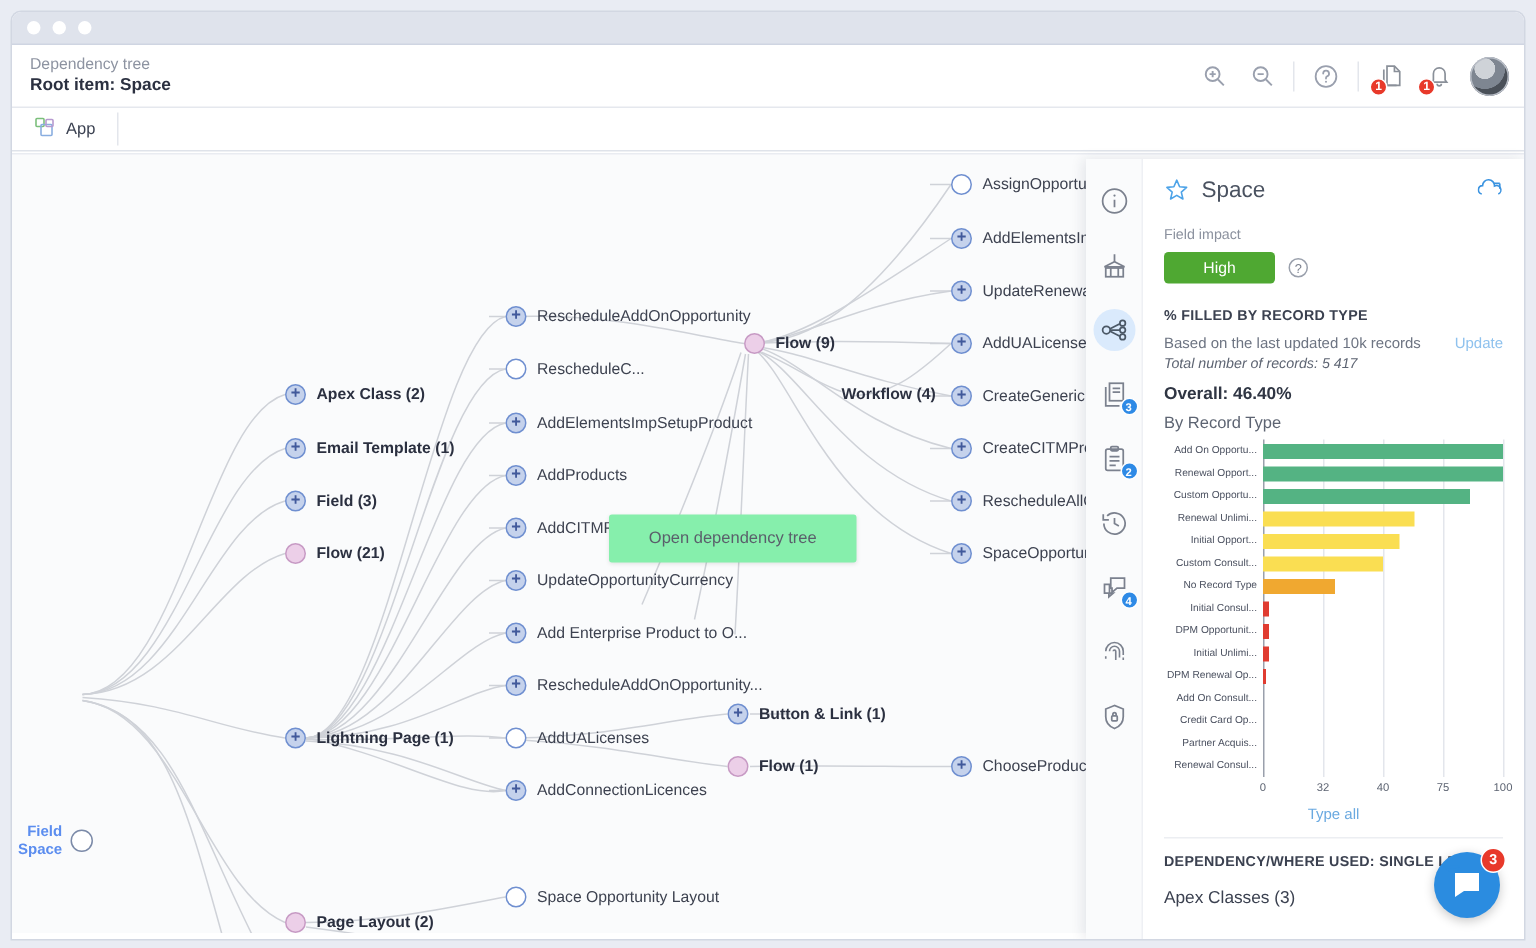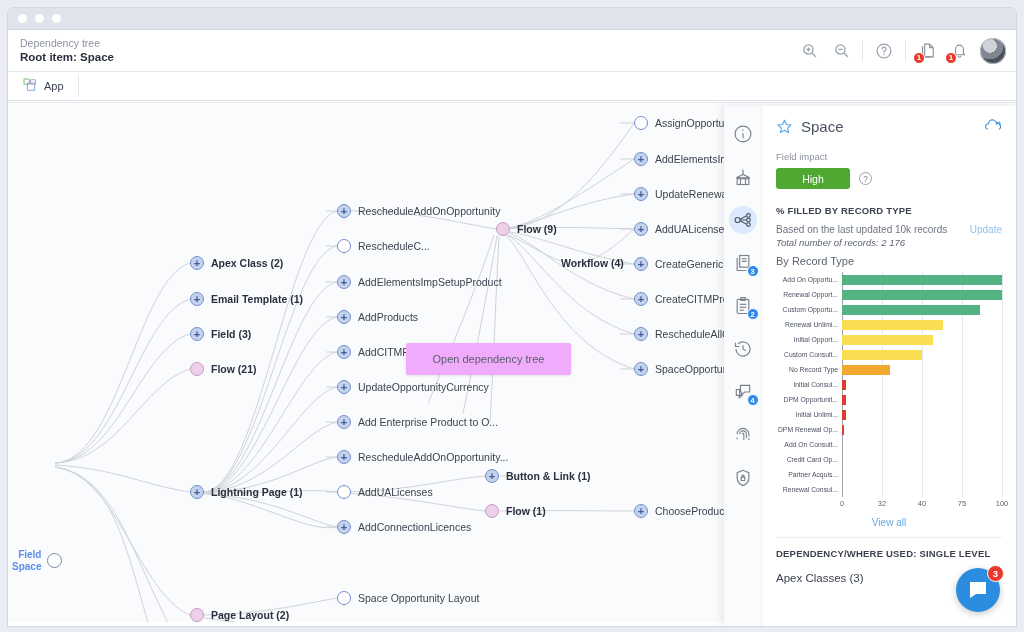--- a/index.html
+++ b/index.html
@@ -90,21 +90,21 @@
   .circ .plus { color: #41599b; font-size: 11px; line-height: 1; font-weight: bold;
                 transform: translateY(-0.5px); }
   .node .lbl { margin-left: 7px; font-size: 10.5px; color: #3d4250; white-space: nowrap; }
   .node .lbl.bold { font-weight: bold; color: #2b3040; }
   .node .lbl.rootlbl { margin-left: 0; margin-right: 6px; color: #5b8def; font-weight: bold;
                        text-align: right; line-height: 1.15; font-size: 10px; }
 
   #tooltip {
     position: absolute; left: 398px; top: 240px;
     width: 165px; height: 32px;
-    background: #f0abfc; border-radius: 2px;
+    background: #86efac; border-radius: 2px;
     display: flex; align-items: center; justify-content: center;
     font-size: 11px; color: #5a5f6b;
     box-shadow: 0 1px 3px rgba(0,0,0,.10);
   }
 
   
   #right-panel {
     position: absolute; right: 0; top: 98px;
     width: 292px; height: 520px;
     background: #fff;
@@ -614,21 +614,22 @@
       <div id="impact-row">
         <div id="impact-pill">High</div>
         <div class="q-ico">?</div>
       </div>
 
       <div class="sec-title">% FILLED BY RECORD TYPE</div>
       <div class="row-between">
         <span class="muted">Based on the last updated 10k records</span>
         <span class="link">Update</span>
       </div>
-      <div class="ital">Total number of records: 2 176</div>
+      <div class="ital">Total number of records: 5 417</div>
+      <div class="overall">Overall: 46.40%</div>
       <div class="byrt">By Record Type</div>
 
       <div id="chart">
         <div id="chart-cats">
             <div class="cat">Add On Opportu...</div>
             <div class="cat">Renewal Opport...</div>
             <div class="cat">Custom Opportu...</div>
             <div class="cat">Renewal Unlimi...</div>
             <div class="cat">Initial Opport...</div>
             <div class="cat">Custom Consult...</div>
@@ -696,21 +697,21 @@
           </div>
       </div>
       <div id="xaxis">
           <span class="xtick" style="left: 0%;">0</span>
           <span class="xtick" style="left: 25%;">32</span>
           <span class="xtick" style="left: 50%;">40</span>
           <span class="xtick" style="left: 75%;">75</span>
           <span class="xtick" style="left: 100%;">100</span>
         </div>
 
-      <div id="viewall">View all</div>
+      <div id="viewall">Type all</div>
 
       <div id="dep-sec">
         <div id="dep-title">DEPENDENCY/WHERE USED: SINGLE LEVEL</div>
         <div id="dep-item">Apex Classes (3)</div>
       </div>
     </div>
   </div>
 
   <div id="chat">
     <svg width="24" height="24" viewBox="0 0 24 24" fill="#fff">

